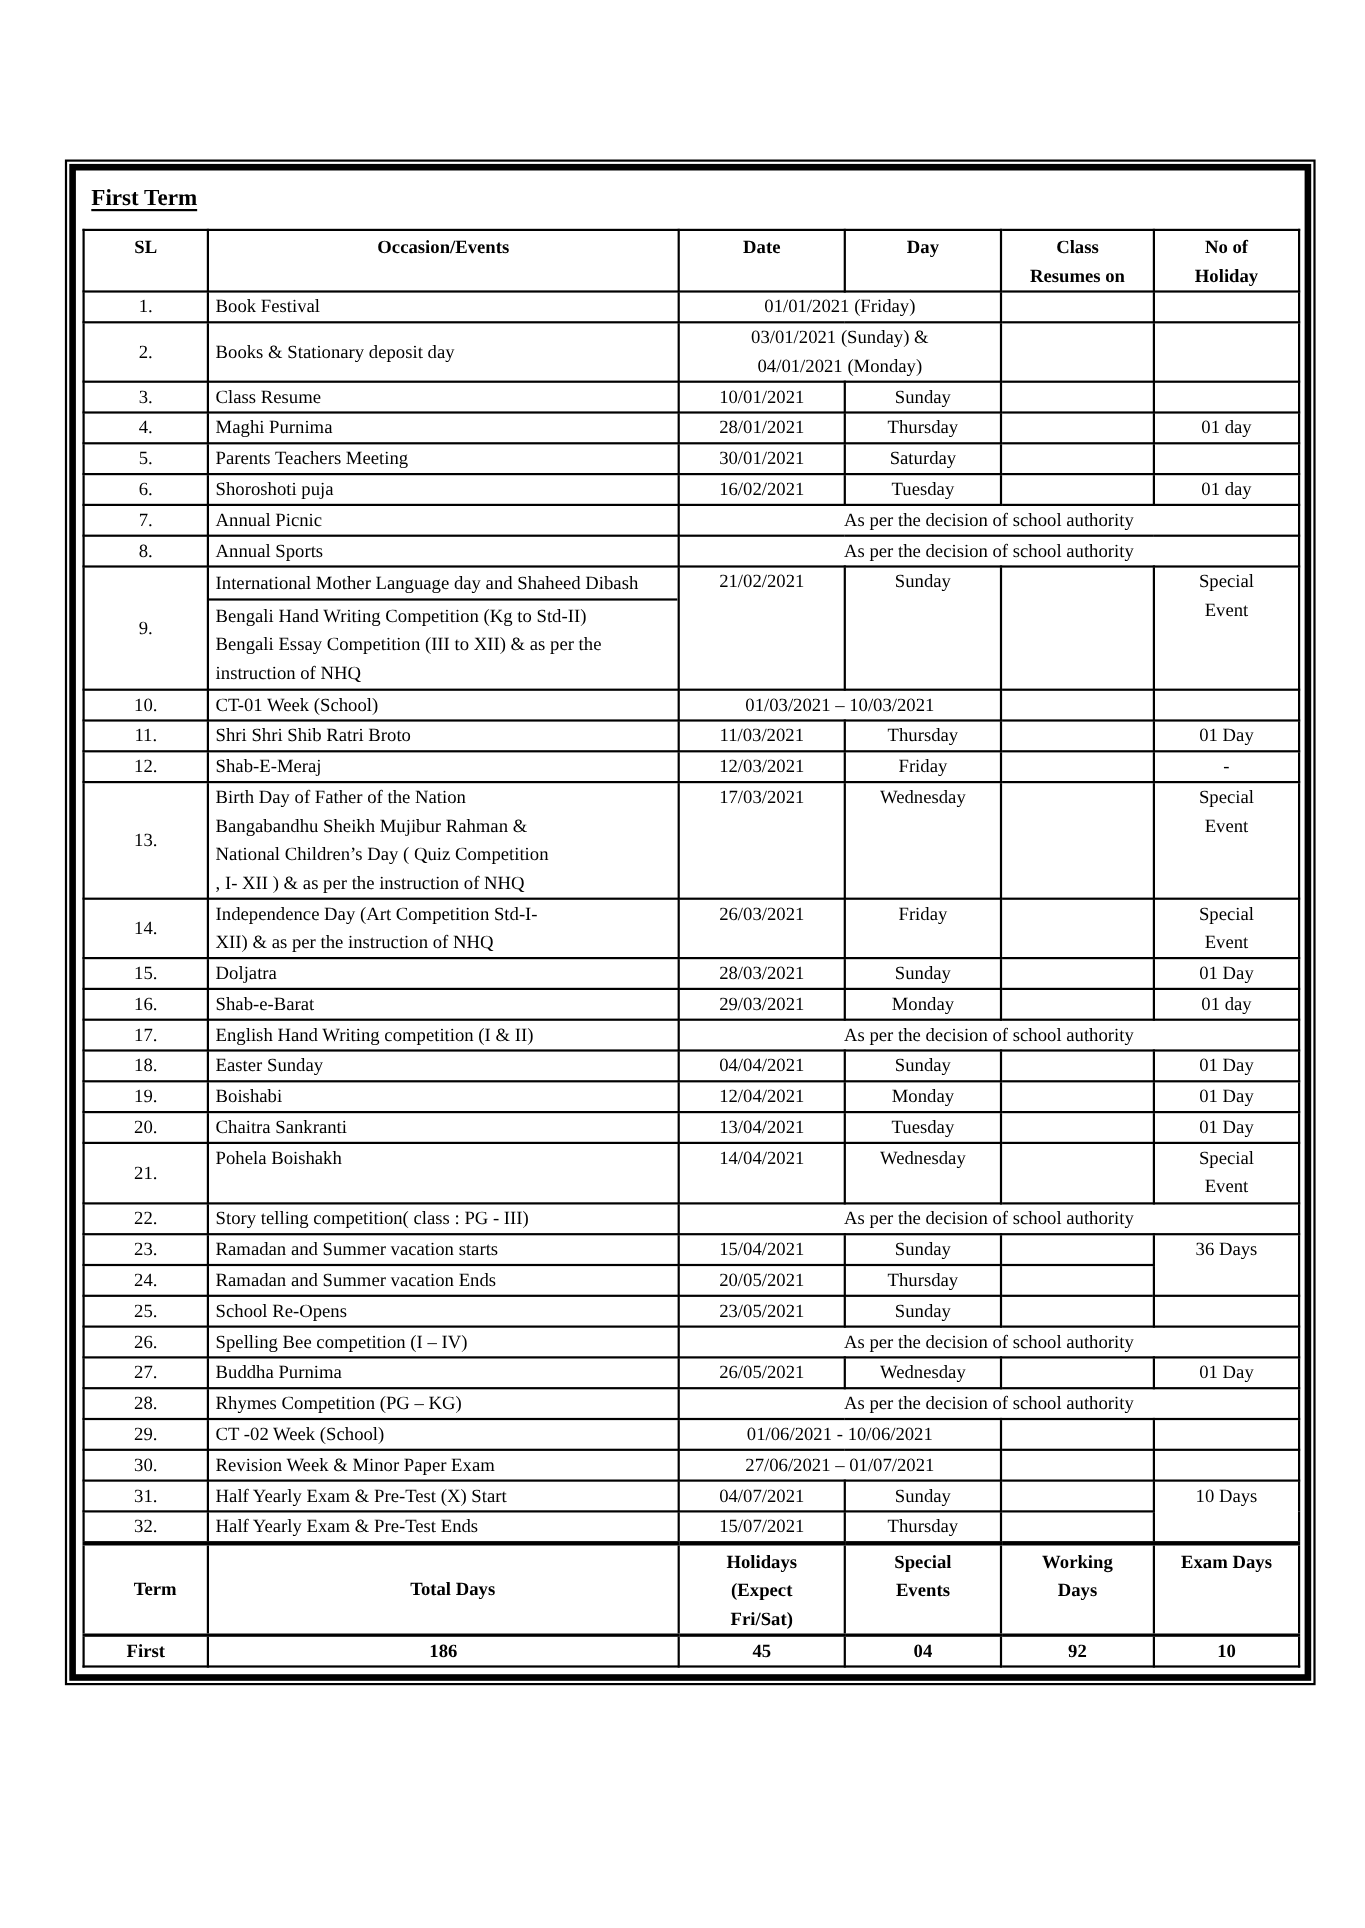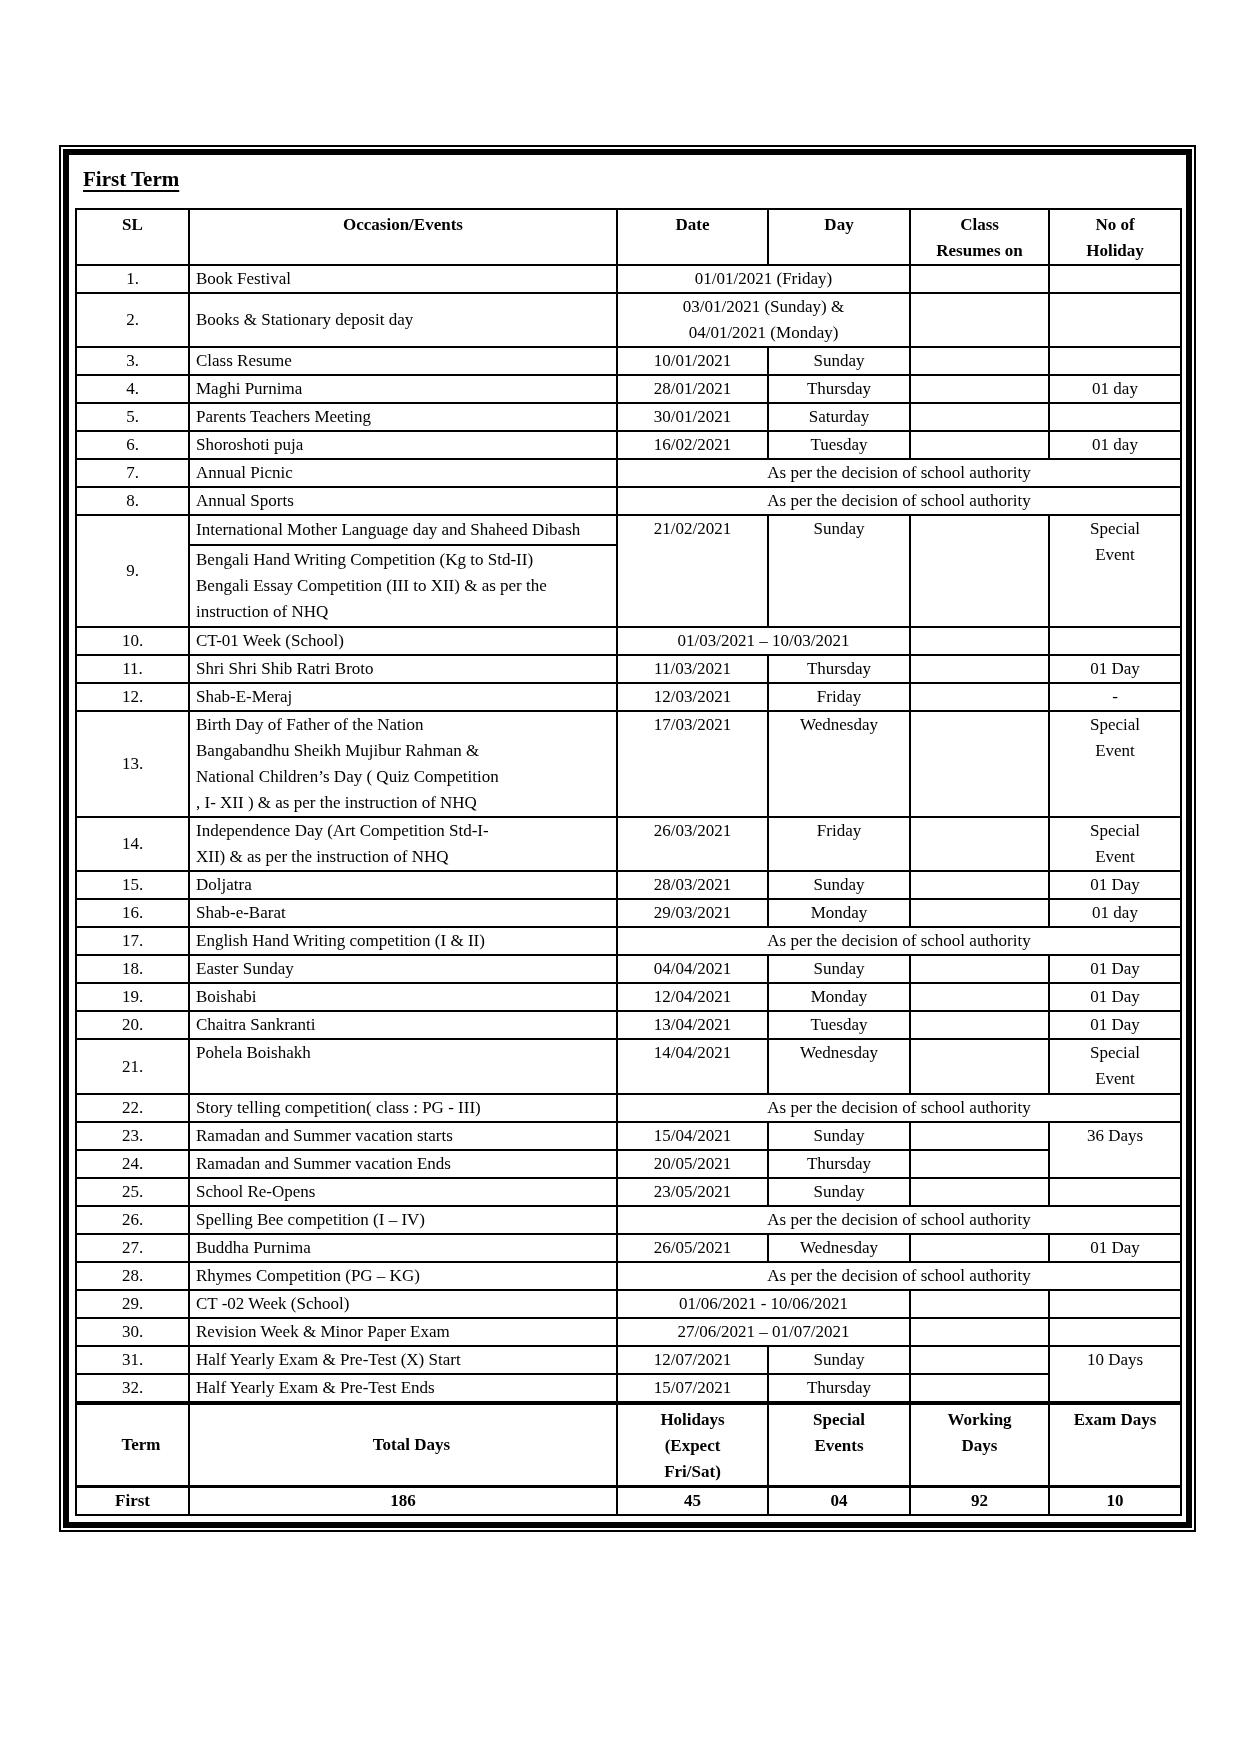--- a/index.html
+++ b/index.html
@@ -297,21 +297,21 @@
           <tr>
             <td class="c-sl">30.</td>
             <td class="c-occ">Revision Week &amp; Minor Paper Exam</td>
             <td class="c-date" colspan="2">27/06/2021 – 01/07/2021</td>
             <td class="c-cls"></td>
             <td class="c-hol"></td>
           </tr>
           <tr>
             <td class="c-sl">31.</td>
             <td class="c-occ">Half Yearly  Exam &amp; Pre-Test (X) Start</td>
-            <td class="c-date">12/07/2021</td>
+            <td class="c-date">04/07/2021</td>
             <td class="c-day">Sunday</td>
             <td class="c-cls"></td>
             <td class="c-hol vtop" rowspan="2">10 Days</td>
           </tr>
           <tr>
             <td class="c-sl">32.</td>
             <td class="c-occ">Half Yearly  Exam &amp; Pre-Test Ends</td>
             <td class="c-date">15/07/2021</td>
             <td class="c-day">Thursday</td>
             <td class="c-cls"></td>

